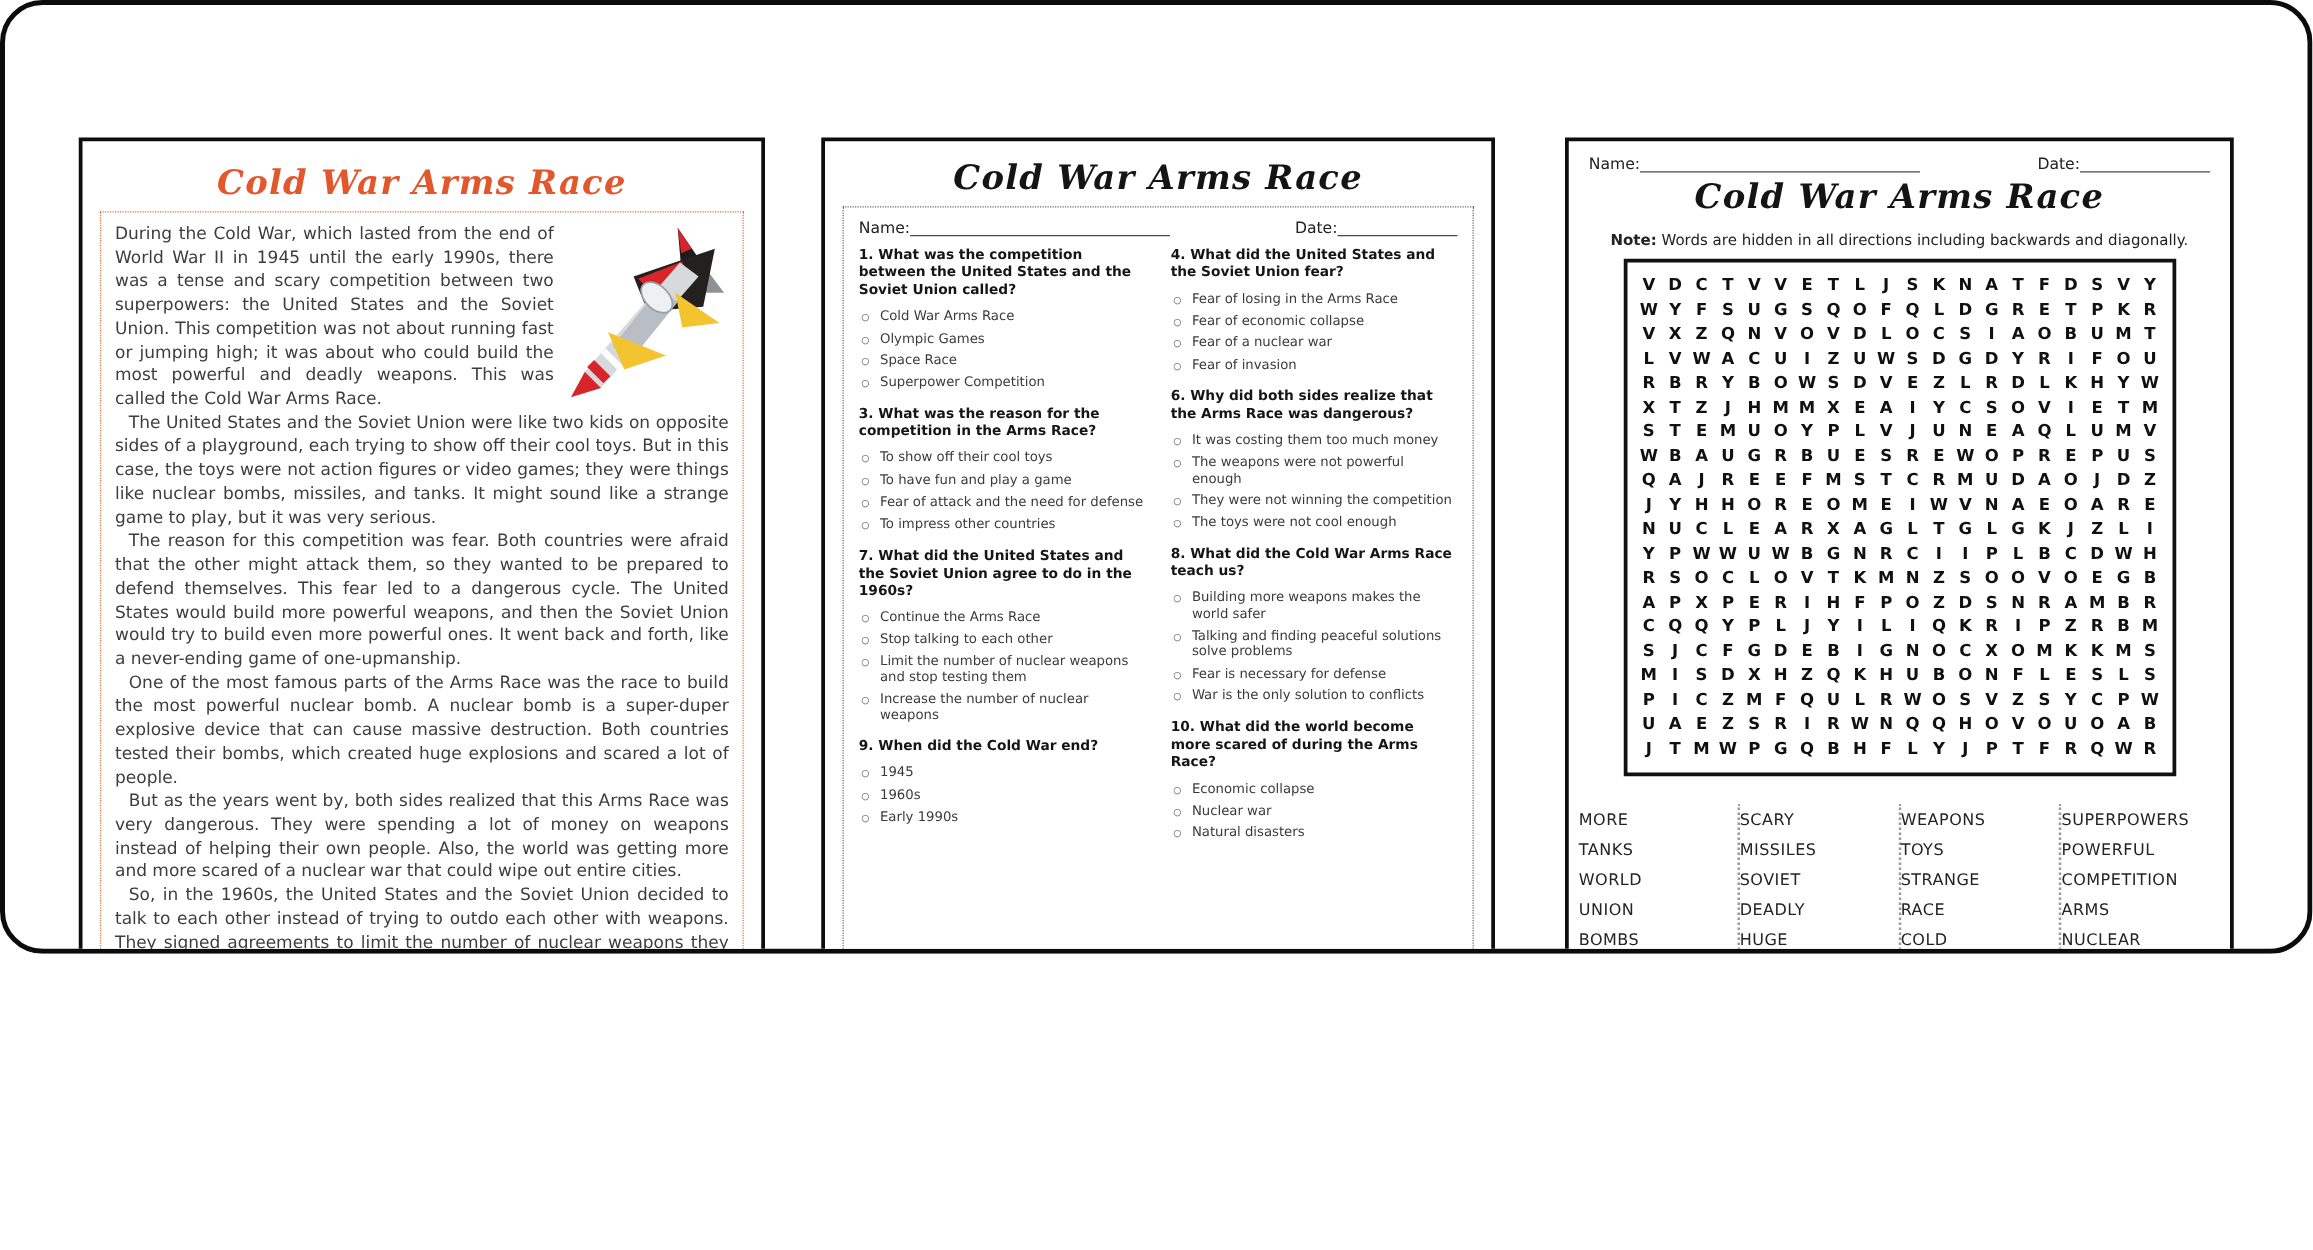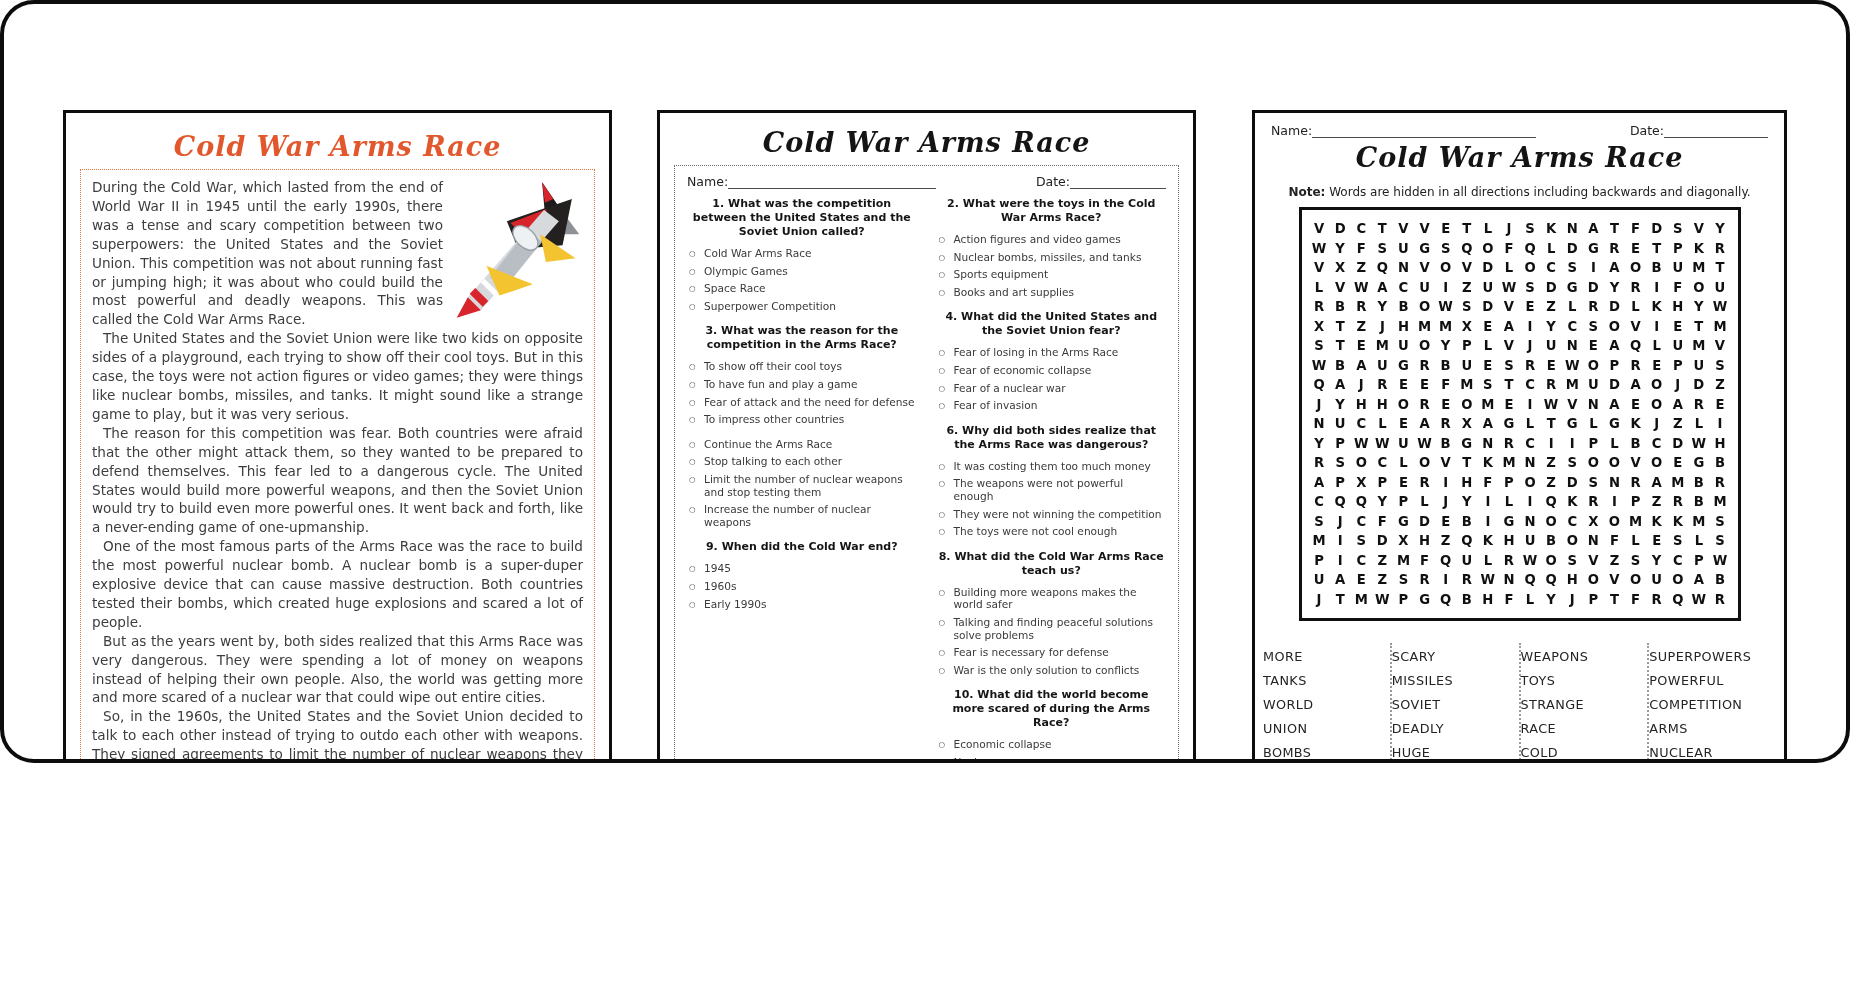--- a/index.html
+++ b/index.html
@@ -38,21 +38,21 @@
   .q-box {
     position:absolute; left:14px; right:14px; top:52px; bottom:12px;
     border:1px dotted #6d6d6d; padding:8px 12px 4px; box-sizing:border-box; overflow:hidden;
   }
   .nd-row { display:flex; justify-content:space-between; align-items:flex-end;
     font-size:12.5px; color:#222; margin:0 0 8px; }
   .blank { display:inline-block; border-bottom:1.5px solid #4a4a4a; height:11px; vertical-align:bottom; }
   .q-cols { display:flex; gap:20px; }
   .q-col { flex:1; min-width:0; }
   .question { margin-bottom:12px; }
-  .q-text { font-weight:bold; font-size:11px; line-height:14px; color:#151515; margin:0 0 8px;text-align:center; }
+  .q-text { font-weight:bold; font-size:11px; line-height:14px; color:#151515; margin:0 0 8px; }
   .q-opts { list-style:none; margin:0; padding:0; }
   .q-opts li { position:relative; font-size:10.6px; line-height:12.6px; color:#3a3a3a;
     padding-left:17px; margin-bottom:5px; }
   .q-opts li::before { content:"○"; position:absolute; left:2px; top:1px; font-size:7.5px; color:#4a4a4a; }
 
   
   .p3-nd { display:flex; justify-content:space-between; align-items:flex-end;
     margin:10px 16px 0; font-size:12.5px; color:#222; }
   .note-line { text-align:center; font-size:12px; color:#222; margin-top:12px; }
   .ws-grid-box { margin:8px auto 0; width:442px; border:3px solid #101010;
@@ -138,46 +138,38 @@
             <div class="question">
               <div class="q-text">3. What was the reason for the competition in the Arms Race?</div>
               <ul class="q-opts">
                 <li>To show off their cool toys</li>
                 <li>To have fun and play a game</li>
                 <li>Fear of attack and the need for defense</li>
                 <li>To impress other countries</li>
               </ul>
             </div>
             <div class="question">
+              <div class="q-text">7. What did the United States and the Soviet Union agree to do in the 1960s?</div>
               <ul class="q-opts">
                 <li>Continue the Arms Race</li>
                 <li>Stop talking to each other</li>
                 <li>Limit the number of nuclear weapons and stop testing them</li>
                 <li>Increase the number of nuclear weapons</li>
               </ul>
             </div>
             <div class="question">
               <div class="q-text">9. When did the Cold War end?</div>
               <ul class="q-opts">
                 <li>1945</li>
                 <li>1960s</li>
                 <li>Early 1990s</li>
               </ul>
             </div>
           </div>
         <div class="q-col">
-            <div class="question">
-              <div class="q-text">2. What were the toys in the Cold War Arms Race?</div>
-              <ul class="q-opts">
-                <li>Action figures and video games</li>
-                <li>Nuclear bombs, missiles, and tanks</li>
-                <li>Sports equipment</li>
-                <li>Books and art supplies</li>
-              </ul>
-            </div>
             <div class="question">
               <div class="q-text">4. What did the United States and the Soviet Union fear?</div>
               <ul class="q-opts">
                 <li>Fear of losing in the Arms Race</li>
                 <li>Fear of economic collapse</li>
                 <li>Fear of a nuclear war</li>
                 <li>Fear of invasion</li>
               </ul>
             </div>
             <div class="question">

